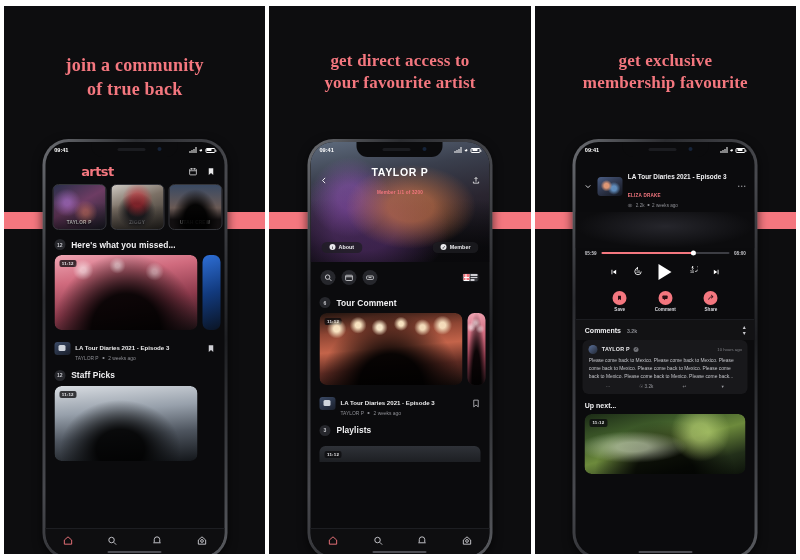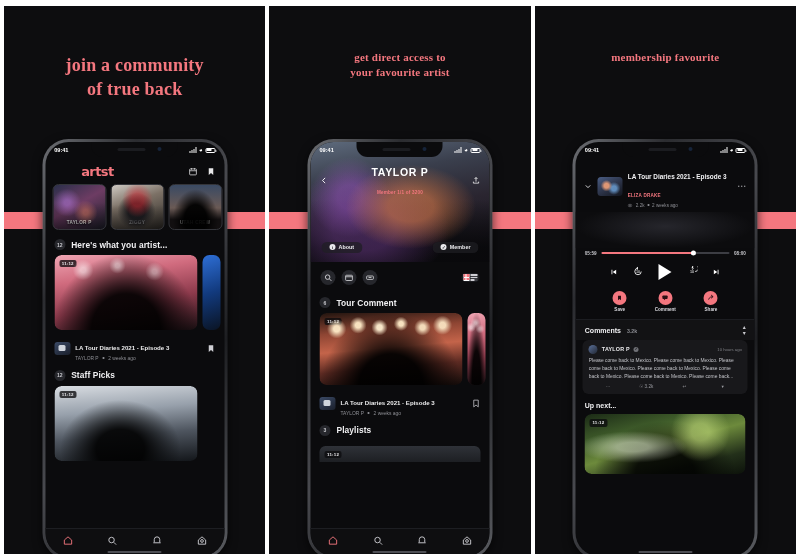--- a/index.html
+++ b/index.html
@@ -10,21 +10,21 @@
   .stage { position:relative; width:800px; height:560px; background:#fff; display:flex; gap:4px; padding:6px 4px 6px 4px; }
   .panel {
     position:relative; flex:1; background:#0d0d0f; overflow:hidden;
   }
   
   .headline {
     position:absolute; left:0; right:0; top:48px; text-align:center;
     color:#f4777f; font-family:"Liberation Serif", serif; font-weight:700;
     font-size:18px; line-height:1.32; letter-spacing:.2px;
   }
-  .panel.p2 .headline, .panel.p3 .headline { top:44px; font-size:11px; }
+  .panel.p2 .headline, .panel.p3 .headline { top:44px; font-size:17px; }
   
   .band { position:absolute; left:0; right:0; top:206px; height:17px; background:#f4777f; z-index:1; }
   
   .phone {
     position:absolute; left:50%; transform:translateX(-50%);
     top:133px; width:185px; height:420px; z-index:3;
     border-radius:26px; background:linear-gradient(120deg,#6d6f74,#2b2c30 22%,#48494e 48%,#1d1e21 70%,#5a5c61);
     padding:3px; box-shadow:0 3px 10px rgba(0,0,0,.6);
   }
   .phone .inner {
@@ -274,21 +274,21 @@
             <div class="story st2">
               <span class="cap">ZIGGY</span>
             </div>
             <div class="story st3">
               <span class="cap">UTAH CREW</span>
             </div>
           </div>
 
           <div class="sect">
             <span class="badge">12</span>
-            <span class="sect-title">Here's what you artist...</span>
+            <span class="sect-title">Here's what you missed...</span>
           </div>
 
           <div class="cardrow">
             <div class="vidcard">
               <div class="thumb th-crowd">
                 <span class="dur">11:12</span>
               </div>
             </div>
             <div class="peek th-blue"></div>
           </div>
@@ -492,20 +492,21 @@
               <circle cx="12" cy="13" r="3"></circle>
             </svg>
         </div>
         <div class="homebar"></div>
       </div>
     </div>
   </div>
 
   <div class="panel p3">
     <div class="headline">
+      <div>get exclusive</div>
       <div>membership favourite</div>
     </div>
     <div class="band"></div>
 
     <div class="phone">
       <div class="inner">
         <div class="notch"></div>
         <div class="statusbar">
           <span>09:41</span>
           <span class="sb-right">

